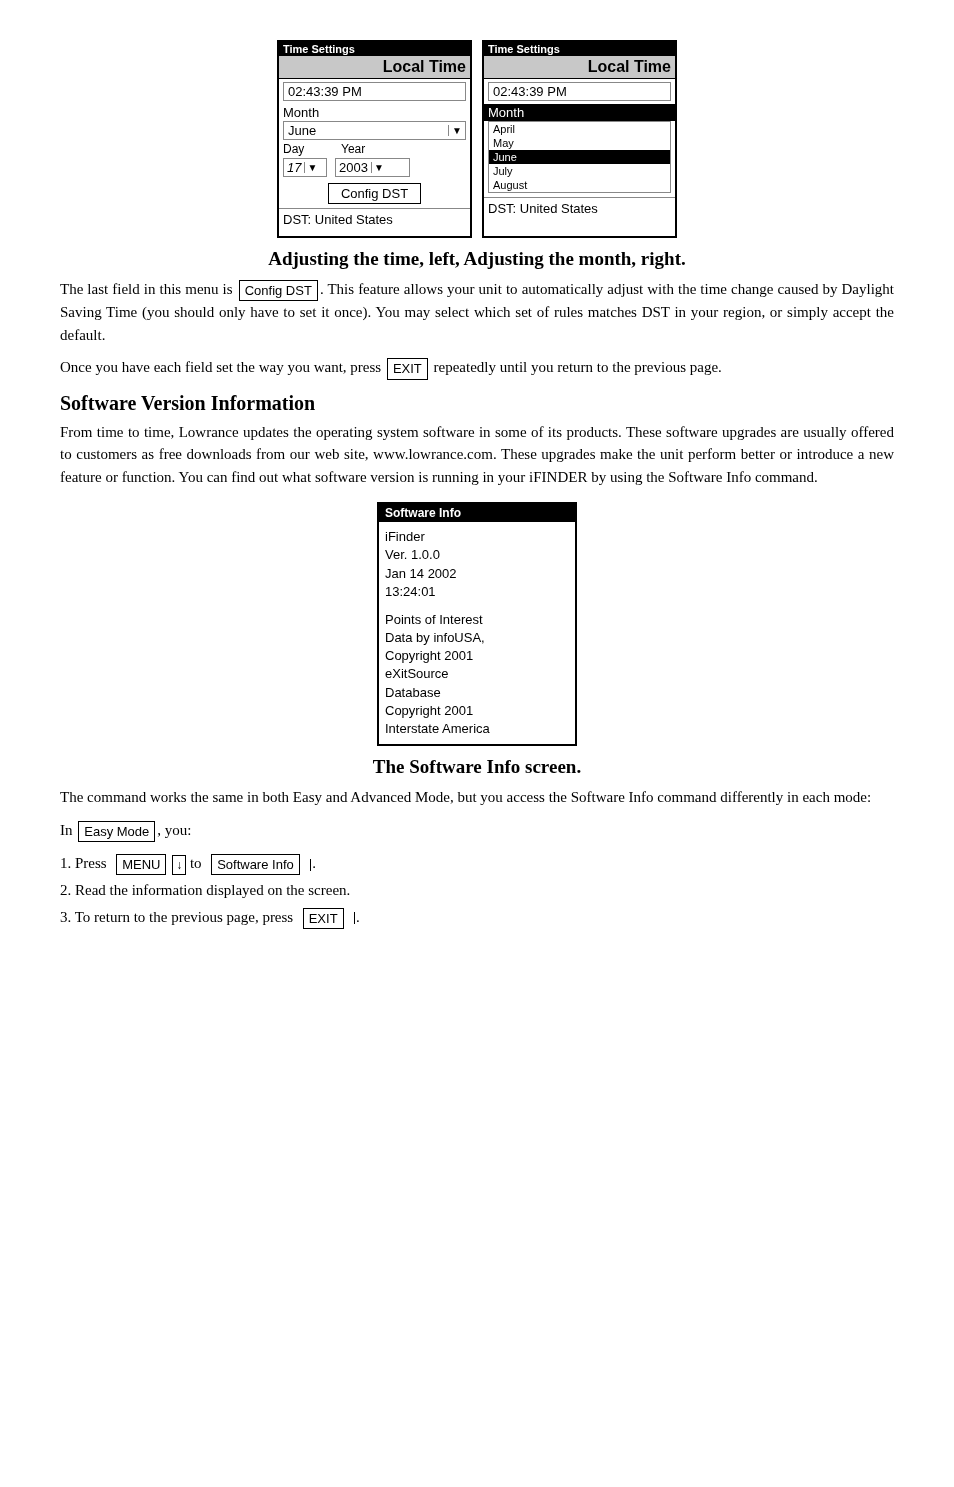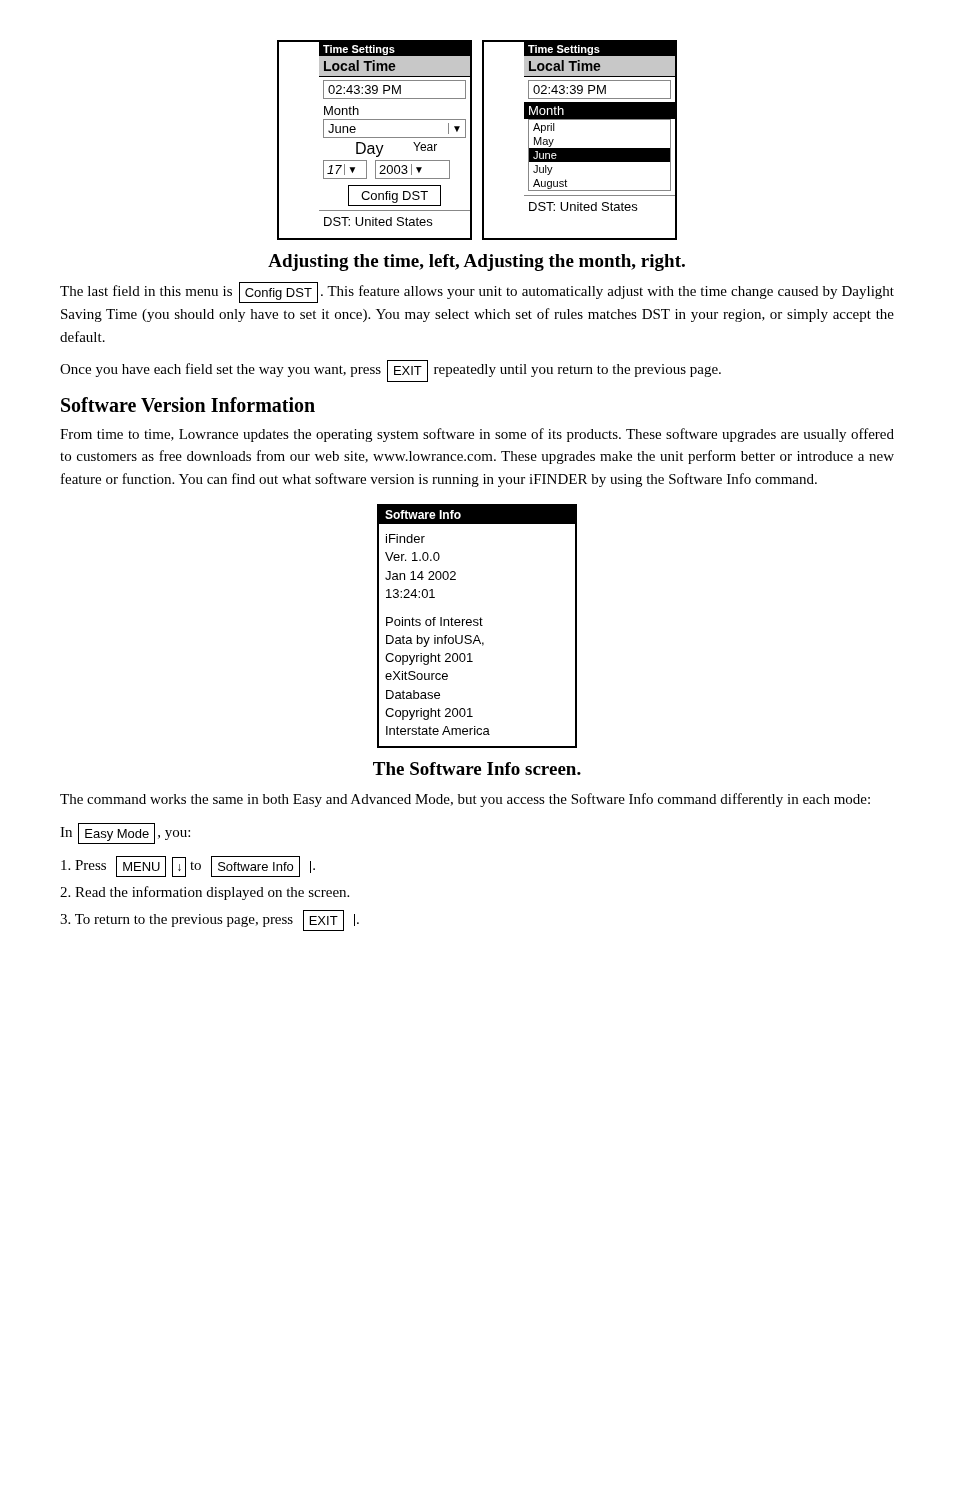--- a/index.html
+++ b/index.html
@@ -21,37 +21,37 @@
       margin: 20px 0 10px 0;
     }
 
     
     .device-screen {
       border: 2px solid #000;
       width: 195px;
       font-family: Arial, Helvetica, sans-serif;
       font-size: 13px;
       background: #fff;
-      padding-left: 40px;
     }
 
     .screen-title-bar {
       background: #000;
       color: #fff;
       font-size: 11px;
       padding: 1px 4px;
       font-weight: bold;
     }
 
     .screen-subtitle {
       background: #c8c8c8;
-      font-size: 14px;
+      font-size: 16px;
       font-weight: bold;
       padding: 2px 4px;
       border-bottom: 1px solid #000;
+      text-align: right;
     }
 
     .screen-time {
       border: 1px solid #888;
       margin: 3px 4px;
       padding: 1px 4px;
       font-size: 13px;
       background: #fff;
     }
 
@@ -240,21 +240,21 @@
   <div class="device-screen">
     <div class="screen-title-bar">Time Settings</div>
     <div class="screen-subtitle">Local Time</div>
     <div class="screen-time">02:43:39 PM</div>
     <div class="screen-label">Month</div>
     <div class="screen-select-row">
       <span class="screen-select-value">June</span>
       <span class="screen-select-arrow">▼</span>
     </div>
     <div class="screen-day-year-row">
-      <div style="width:50px; font-size:16px;margin-left:32px;">Day</div>
+      <div style="width:50px; font-size:12px;">Day</div>
       <div style="font-size:12px;">Year</div>
     </div>
     <div class="screen-day-year-row">
       <div class="screen-small-select" style="width:44px;font-style:italic;">
         <span class="val">17</span>
         <span class="arr">▼</span>
       </div>
       <div class="screen-small-select" style="width:75px;">
         <span class="val">2003</span>
         <span class="arr">▼</span>

